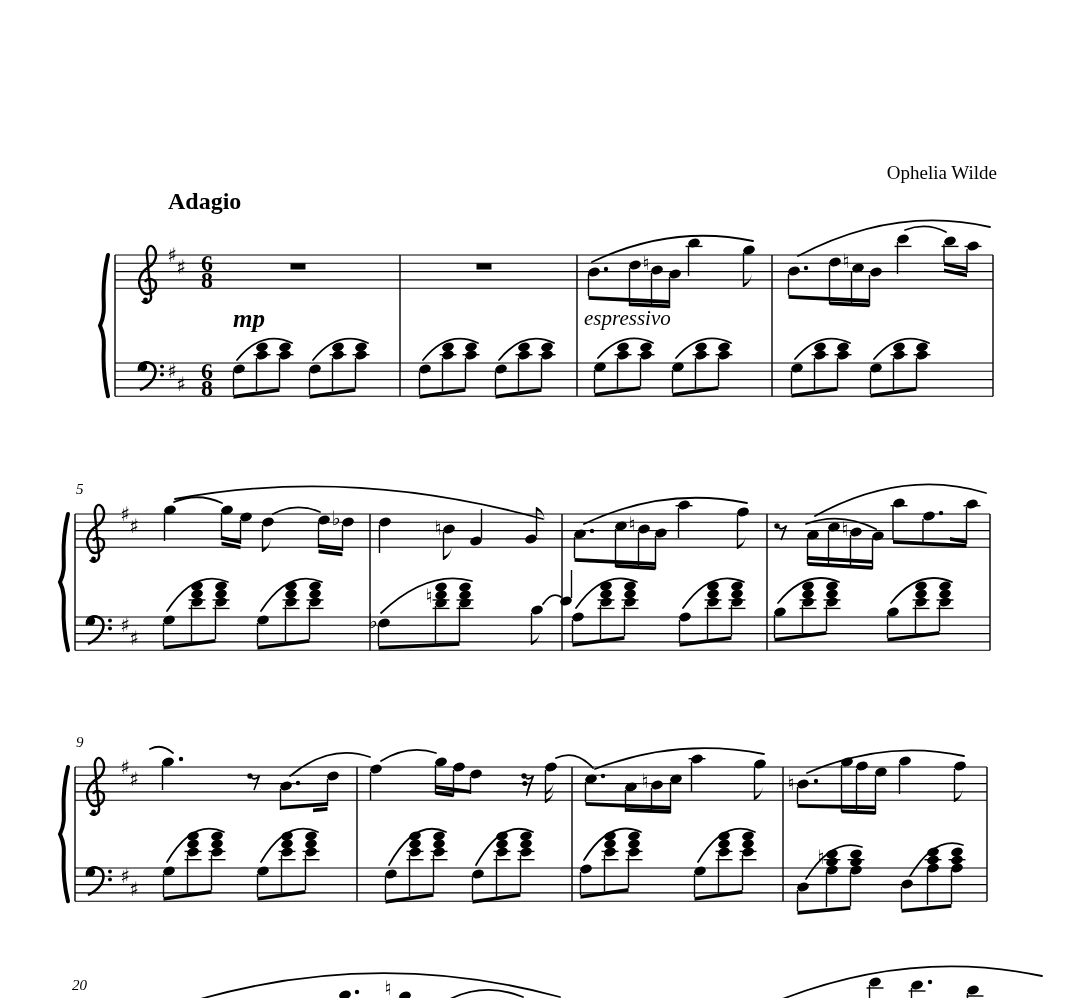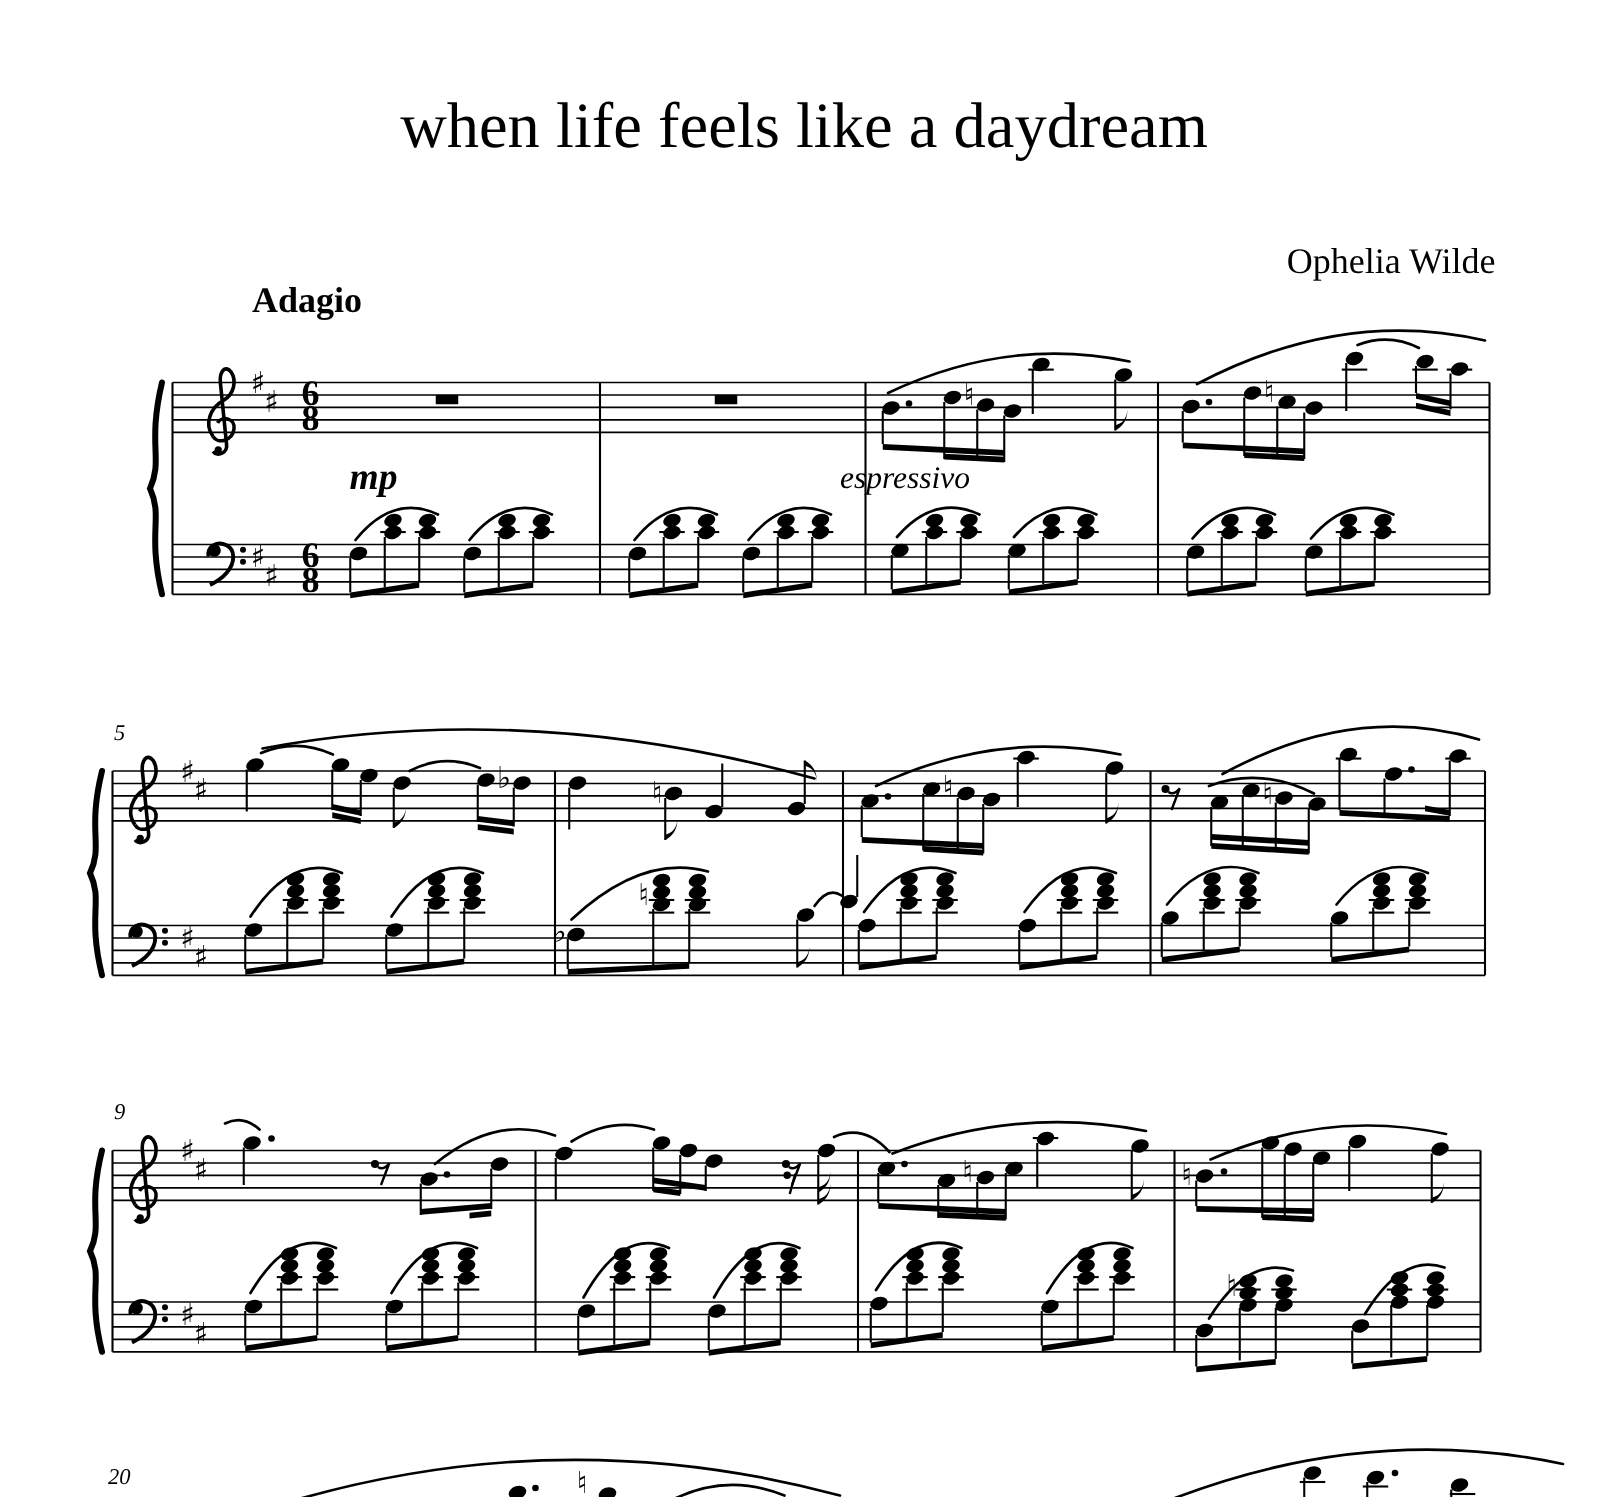--- a/index.html
+++ b/index.html
@@ -3,24 +3,24 @@
 <meta charset="utf-8">
 <style>
   html,body{margin:0;padding:0;background:#e8e8e8;}
   #sheet{
     position:relative;width:1072px;height:998px;background:#ffffff;
     overflow:hidden;font-family:"Liberation Serif",serif;color:#000;
   }
   #score-svg{position:absolute;left:0;top:0;}
   .ovl{position:absolute;white-space:nowrap;}
   .title{left:0;top:60px;width:100%;text-align:center;font-size:43px;}
-  .composer{right:75px;top:162px;font-size:24px;}
+  .composer{right:75px;top:162px;font-size:19px;}
   .tempo{left:168px;top:188px;font-size:24px;font-weight:bold;}
   .dyn-mp{left:233px;top:305px;font-size:25px;font-weight:bold;font-style:italic;}
-  .dyn-espr{left:560px;top:306px;font-size:21px;font-style:italic;text-align:right;}
+  .dyn-espr{left:584px;top:306px;font-size:21px;font-style:italic;text-align:right;}
   .mnum{font-size:15px;font-style:italic;}
   .mnum5{left:76px;top:481px;}
   .mnum9{left:76px;top:734px;}
   .mnum13{left:72px;top:977px;}
 </style>
 </head>
 <body>
 
 <div id="sheet">
   <svg id="score-svg" width="1072" height="998" viewBox="0 0 1072 998">
@@ -684,21 +684,20 @@
       <line x1="869.5" y1="985" x2="869.5" y2="998" stroke="#000000" stroke-width="1.4"></line>
       <ellipse cx="917" cy="985" rx="6" ry="4.3" fill="#000000" transform="rotate(-18 917 985)"></ellipse>
       <circle cx="930" cy="982" r="2.2" fill="#000000"></circle>
       <line x1="908.5" y1="991" x2="925.5" y2="991" stroke="#000000" stroke-width="1.4"></line>
       <line x1="911.5" y1="988" x2="911.5" y2="998" stroke="#000000" stroke-width="1.4"></line>
       <ellipse cx="973" cy="990" rx="6" ry="4.3" fill="#000000" transform="rotate(-18 973 990)"></ellipse>
       <line x1="966.5" y1="996" x2="983.5" y2="996" stroke="#000000" stroke-width="1.4"></line>
       <line x1="967.5" y1="993" x2="967.5" y2="998" stroke="#000000" stroke-width="1.4"></line>
     </svg>
 
-  <div class="ovl title">when life feels like a daydream</div>
   <div class="ovl composer">Ophelia Wilde</div>
   <div class="ovl tempo">Adagio</div>
   <div class="ovl dyn-mp">mp</div>
   <div class="ovl dyn-espr">espressivo</div>
   <div class="ovl mnum mnum5">5</div>
   <div class="ovl mnum mnum9">9</div>
   <div class="ovl mnum mnum13">20</div>
 </div>
 
 </body></html>

